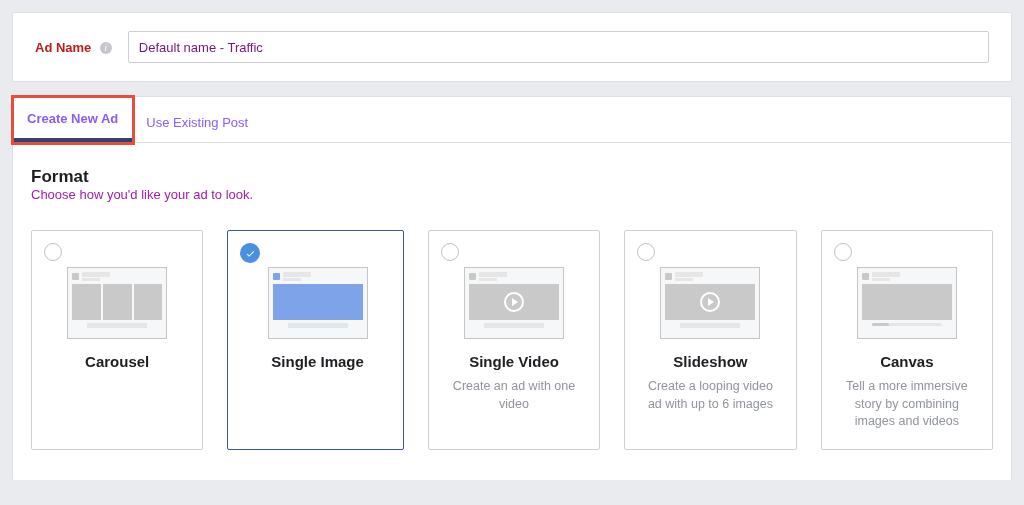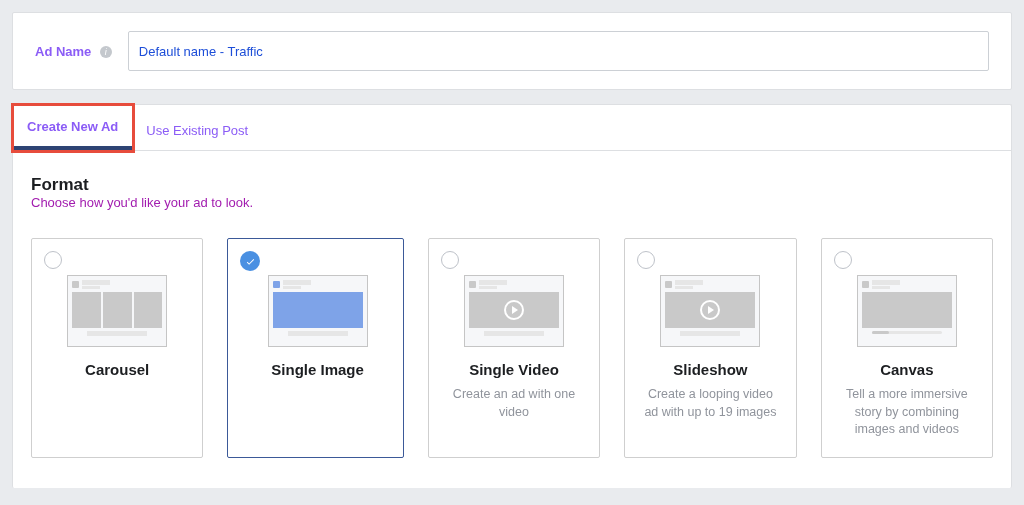--- a/index.html
+++ b/index.html
@@ -19,44 +19,44 @@
     .ad-name-panel {
       padding: 18px 22px;
       display: flex;
       align-items: center;
       gap: 16px;
       margin-bottom: 14px;
     }
     .ad-name-label {
       font-size: 13px;
       font-weight: 700;
-      color: #8b5cf6;
+      color: #b91c1c;
     }
     .info-icon {
       display: inline-block;
       width: 12px;
       height: 12px;
       border-radius: 50%;
       background: #c4c8cd;
       color: #fff;
       font-size: 9px;
       line-height: 12px;
       text-align: center;
       font-style: italic;
       margin-left: 4px;
       vertical-align: middle;
     }
     .ad-name-input {
       flex: 1;
-      height: 40px;
+      height: 32px;
       border: 1px solid #ccd0d5;
       border-radius: 2px;
       padding: 0 10px;
       font-size: 13px;
-      color: #1d4ed8;
+      color: #701a75;
     }
     .tabs-panel {
       position: relative;
       margin-bottom: 0;
       border-bottom: none;
     }
     .tabs {
       display: flex;
       align-items: flex-end;
       border-bottom: 1px solid #dddfe2;
@@ -287,21 +287,21 @@
             </div>
           <div class="thumb-body play">
               <div class="cell"></div>
               <div class="play-circle">
                 <div class="play-tri"></div>
               </div>
             </div>
           <div class="thumb-foot"></div>
         </div>
         <div class="card-title">Slideshow</div>
-        <div class="card-desc">Create a looping video ad with up to 19 images</div>
+        <div class="card-desc">Create a looping video ad with up to 6 images</div>
       </div>
 
       <div class="format-card">
         <div class="radio-wrap">
             <div class="radio-circle"></div>
           </div>
         <div class="thumb">
           <div class="thumb-header">
               <div class="thumb-dot"></div>
               <div>

